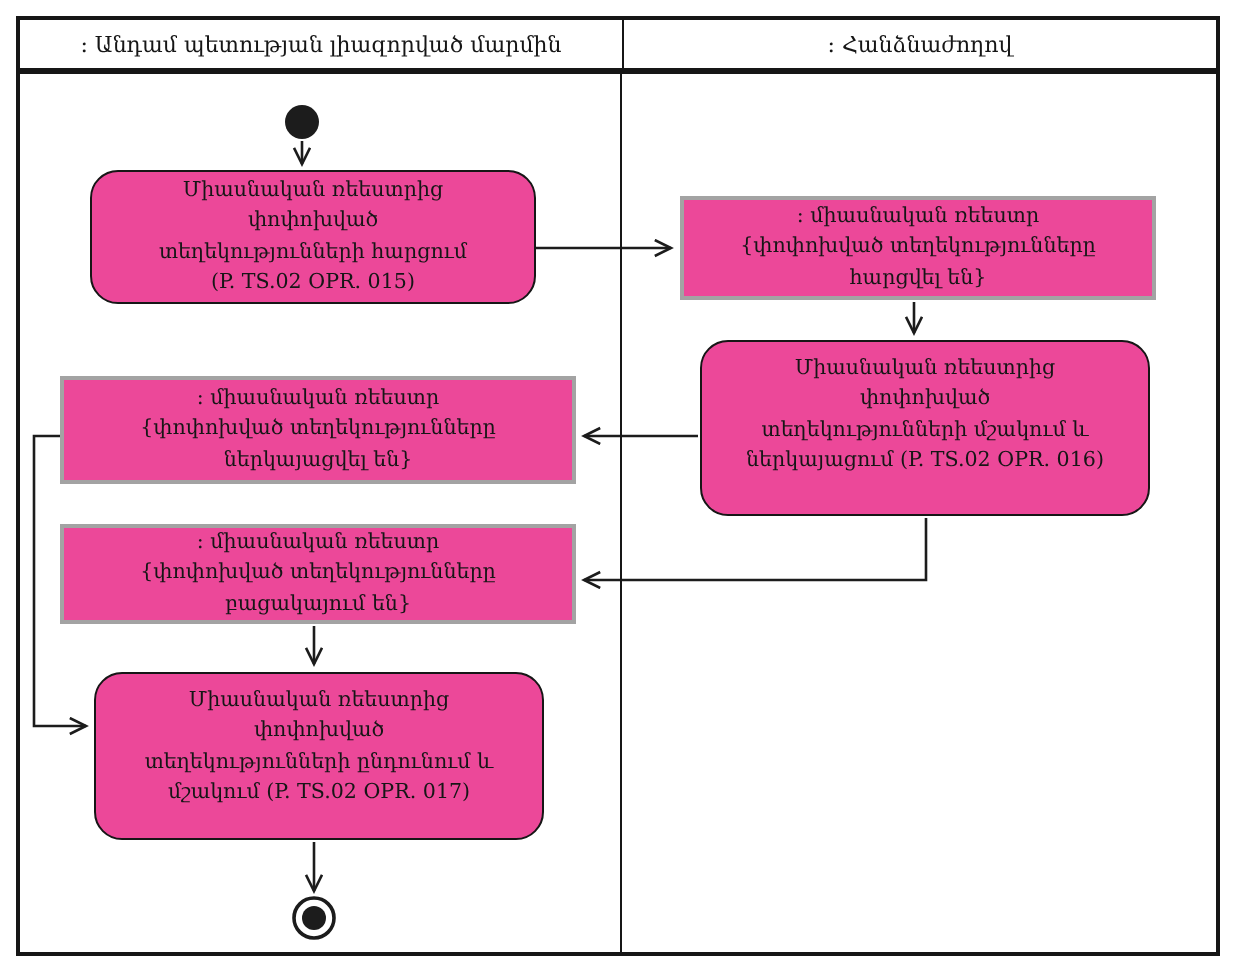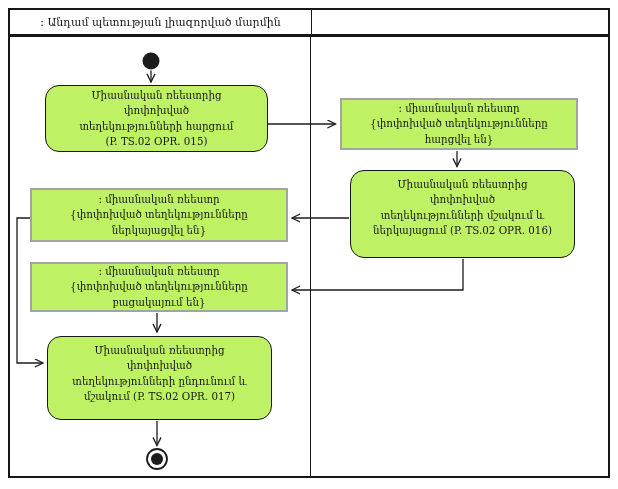--- a/index.html
+++ b/index.html
@@ -40,21 +40,21 @@
   .lane-header.right { flex: 1; }
   .lane-divider {
     position: absolute;
     left: 310px; top: 37px;
     width: 0; height: 441px;
     border-left: 1.6px solid #161616;
   }
   .node {
     position: absolute;
     box-sizing: border-box;
-    background: #bef264;
+    background: #ec4899;
     text-align: center;
     font-size: 10.3px;
     line-height: 1.5;
     white-space: pre-line;
     display: flex;
     align-items: center;
     justify-content: center;
     padding: 2px 16px;
   }
   .action {
@@ -96,20 +96,23 @@
     </g>
   </svg>
 
   <div class="outer-frame"></div>
   <div class="lane-divider"></div>
 
   <div class="header-row">
     <div class="lane-header left">
       <span>: Անդամ պետության լիազորված մարմին</span>
     </div>
+    <div class="lane-header right">
+      <span>: Հանձնաժողով</span>
+    </div>
   </div>
 
   <div class="node action" style="left:45px; top:85px; width:223px; height:67px;">Միասնական ռեեստրից փոփոխված
 տեղեկությունների հարցում
 (P. TS.02 OPR. 015)</div>
 
   <div class="node object-state" style="left:340px; top:98px; width:238px; height:52px;">: միասնական ռեեստր
 {փոփոխված տեղեկությունները հարցվել են}</div>
 
   <div class="node action top-aligned" style="left:350px; top:170px; width:225px; height:88px;">Միասնական ռեեստրից փոփոխված

